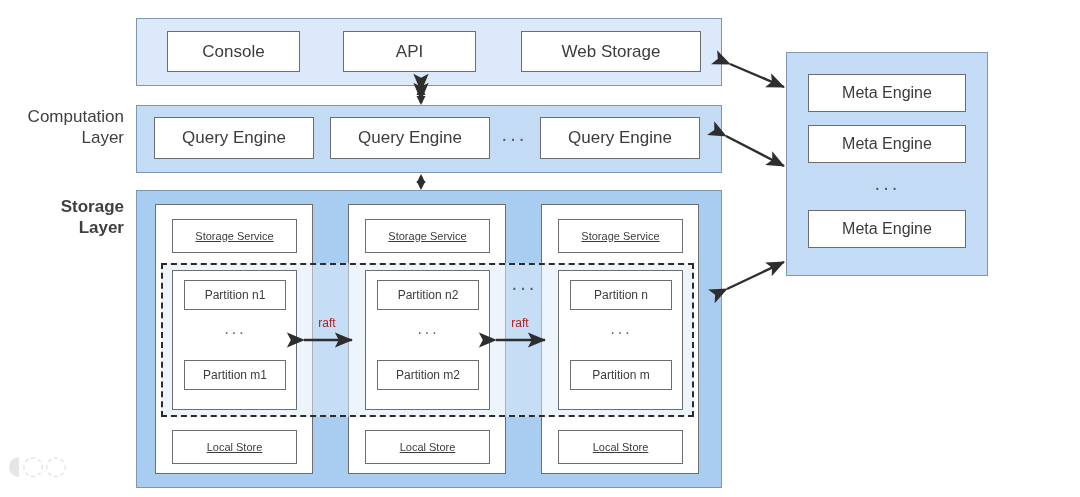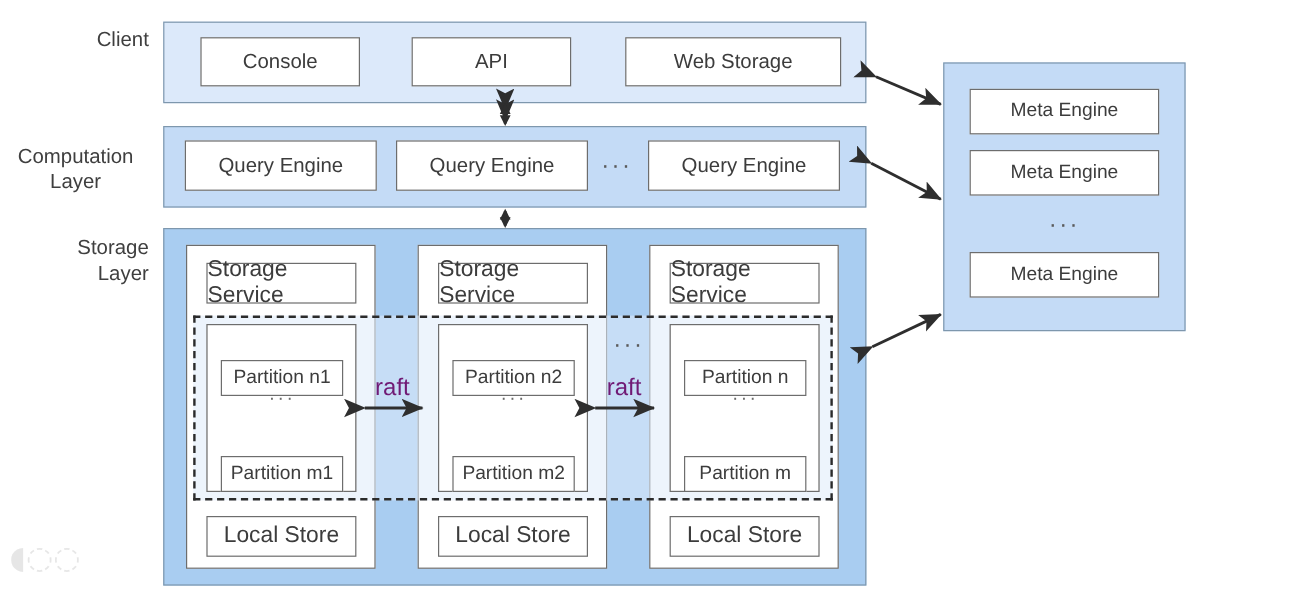--- a/index.html
+++ b/index.html
@@ -15,38 +15,38 @@
   
   .band{position:absolute;border:1.5px solid #7e97ad;box-sizing:border-box;}
   .band-client{background:#dce9fa;}
   .band-comp{background:#c4dbf6;}
   .band-storage{background:#a9cdf1;}
 
   
   .card{position:absolute;background:#ffffff;border:1.5px solid #6d6d6d;
         box-sizing:border-box;display:flex;align-items:center;justify-content:center;
         font-size:17px;color:#3c3c3c;}
-  .card.small{font-size:19px;border:1.2px solid #6d6d6d;}
-  .card.tiny{font-size:16px;border:1.2px solid #6d6d6d;margin-top:20px;}
+  .card.small{font-size:11px;border:1.2px solid #6d6d6d;text-decoration:underline;}
+  .card.tiny{font-size:12px;border:1.2px solid #6d6d6d;}
 
   
   .node-col{position:absolute;background:#ffffff;border:1.4px solid #6d6d6d;box-sizing:border-box;}
   .part-group{position:absolute;background:#ffffff;border:1.4px solid #6d6d6d;box-sizing:border-box;}
 
   
   .dashed-region{position:absolute;border:2.5px dashed #2b2b2b;box-sizing:border-box;
                  background:rgba(222,235,250,0.55);}
 
   
   .ellipsis{position:absolute;font-size:20px;letter-spacing:2px;color:#5a5a5a;
             display:flex;align-items:center;justify-content:center;}
   .ellipsis.sm{font-size:16px;color:#6a6a6a;}
 
   
-  .raft-label{position:absolute;font-size:20px;color:#701a75;
+  .raft-label{position:absolute;font-size:12px;color:#b91c1c;
               display:flex;align-items:center;justify-content:center;}
 
   
   .meta-title{position:absolute;font-size:17px;line-height:22px;color:#3f3f3f;
               white-space:pre-line;text-align:left;}
 
   
   .arrows{position:absolute;left:0;top:0;width:1080px;height:497px;pointer-events:none;}
 
   
@@ -54,24 +54,23 @@
              gap:7px;opacity:0.5;}
   .wm-mark{font-size:26px;color:#cfcfcf;line-height:1;font-family:"DejaVu Sans",sans-serif;}
   .wm-text{font-size:25px;color:#d2d2d2;font-weight:bold;letter-spacing:1px;
            font-family:"DejaVu Sans",sans-serif;}
 </style>
 </head>
 <body>
 
 <div class="stage">
 
-  <div class="side-label" style="left:2px;top:22px;width:122px;">Client</div>
-  <div class="side-label" style="left:2px;top:120px;width:122px;text-align:center;">Computation
+  <div class="side-label" style="left:2px;top:106px;width:122px;">Computation
 Layer</div>
-  <div class="side-label" style="left:2px;top:196px;width:122px;">Storage
+  <div class="side-label" style="left:2px;top:196px;width:122px;font-weight:bold;">Storage
 Layer</div>
 
   <div class="band band-client" style="left:136px;top:18px;width:586px;height:68px;"></div>
   <div class="card" style="left:167px;top:31px;width:133px;height:41px;">Console</div>
   <div class="card" style="left:343px;top:31px;width:133px;height:41px;">API</div>
   <div class="card" style="left:521px;top:31px;width:180px;height:41px;">Web Storage</div>
 
   <div class="band band-comp" style="left:136px;top:105px;width:586px;height:68px;"></div>
   <div class="card" style="left:154px;top:117px;width:160px;height:42px;">Query Engine</div>
   <div class="card" style="left:330px;top:117px;width:160px;height:42px;">Query Engine</div>

